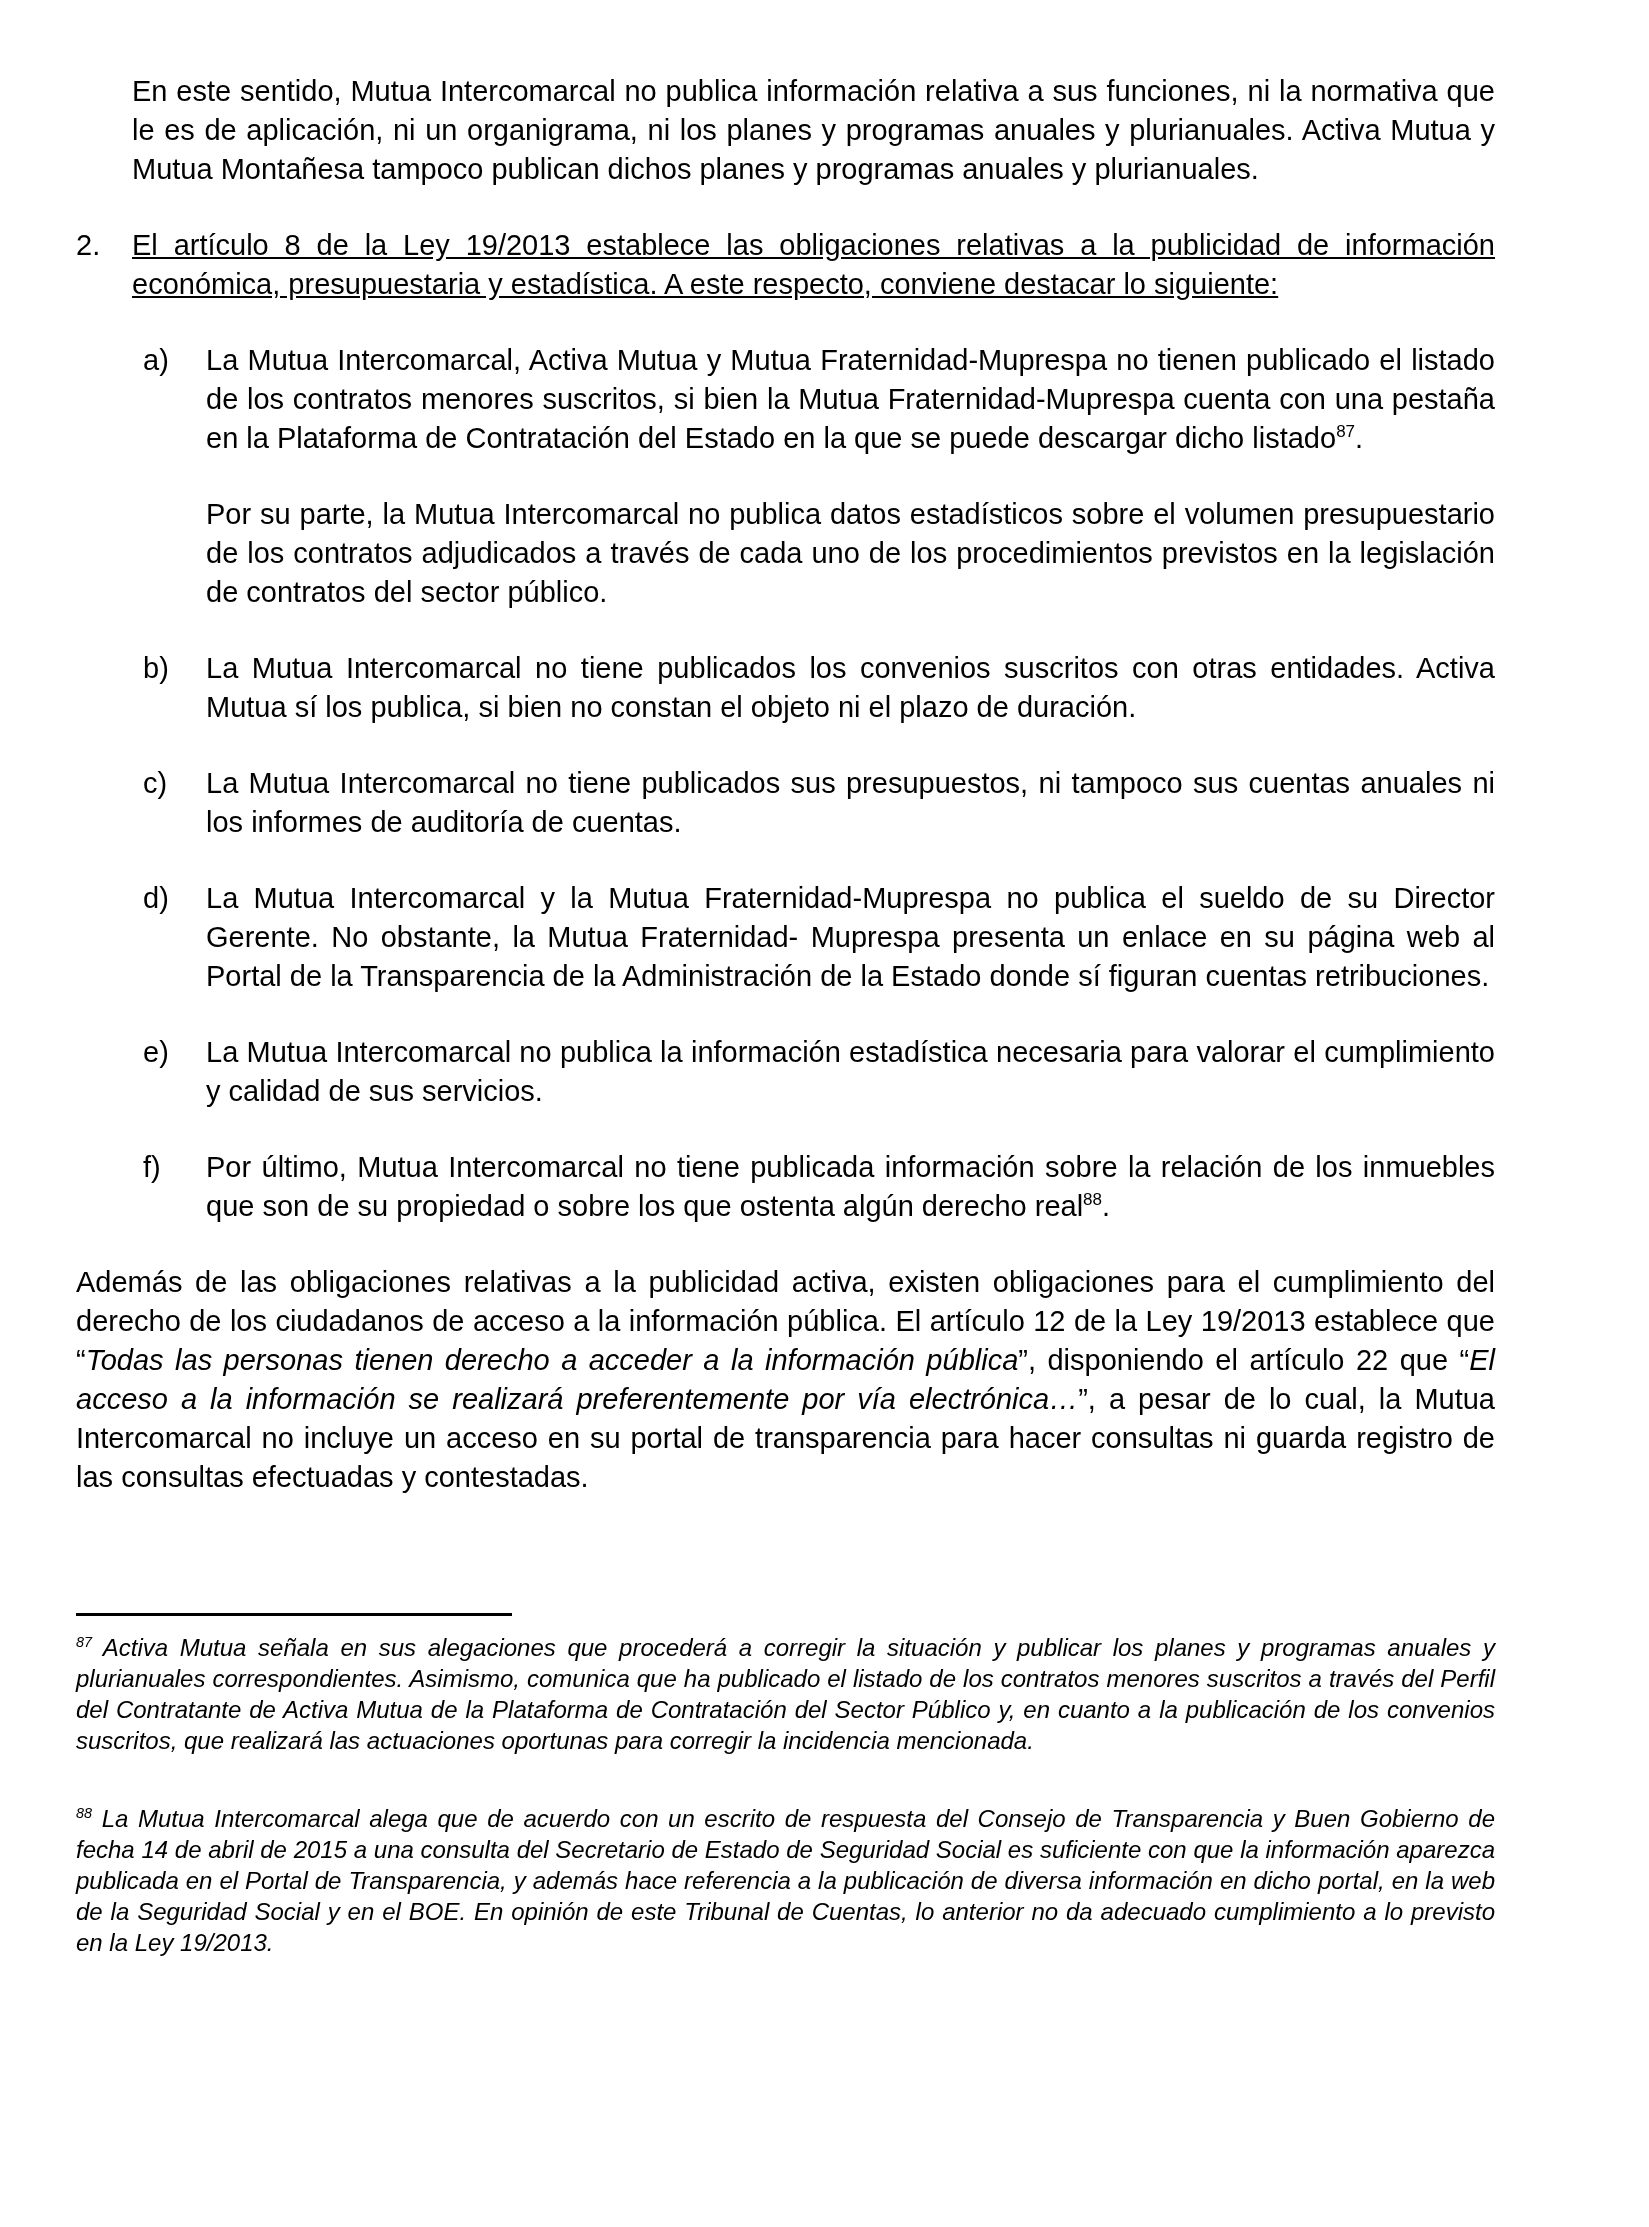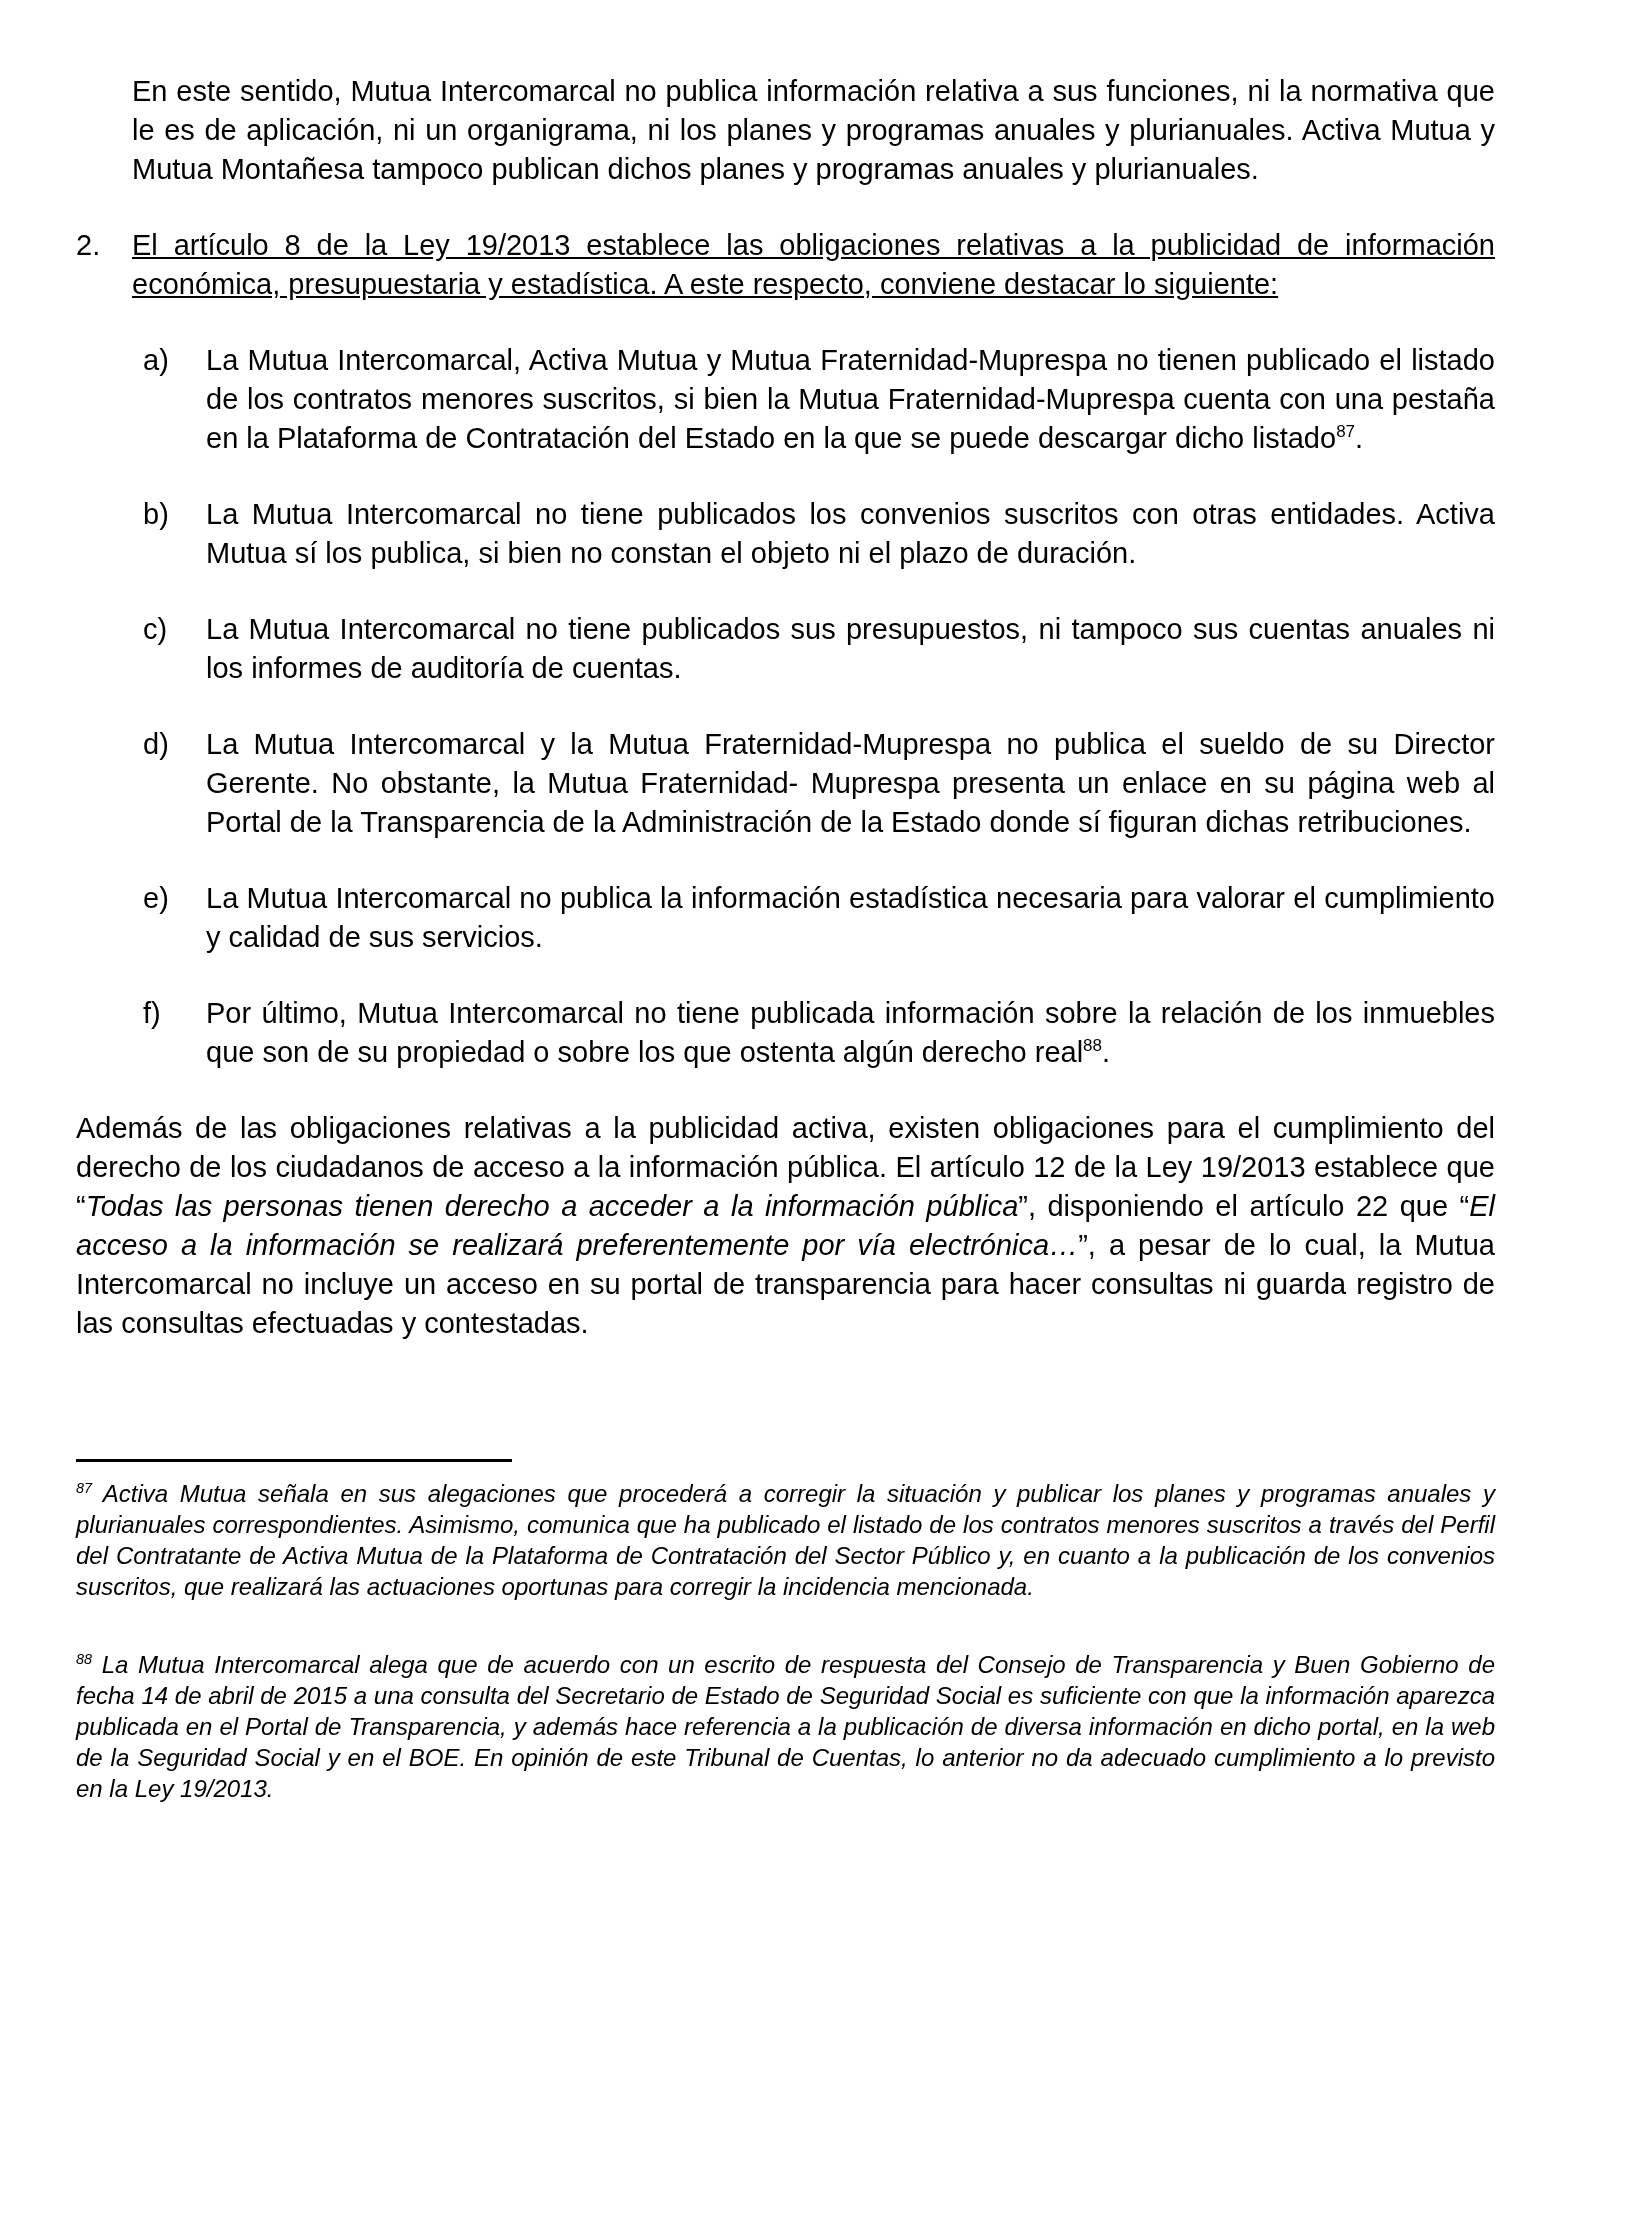--- a/index.html
+++ b/index.html
@@ -91,34 +91,35 @@
   <div class="numbered-item">
     <span class="num-marker">2.</span>
     <p class="body-p">El artículo 8 de la Ley 19/2013 establece las obligaciones relativas a la publicidad de información económica, presupuestaria y estadística. A este respecto, conviene destacar lo siguiente:</p>
   </div>
 
   <div class="sub-item">
     <span class="letter-marker">a)</span>
     <p class="body-p"><span>La Mutua Intercomarcal, Activa Mutua y Mutua Fraternidad-Muprespa no tienen publicado el listado de los contratos menores suscritos, si bien la Mutua Fraternidad-Muprespa cuenta con una pestaña en la Plataforma de Contratación del Estado en la que se puede descargar dicho listado</span><sup>87</sup><span>.</span></p>
   </div>
 
+  <p class="body-p sub-cont">Por su parte, la Mutua Intercomarcal no publica datos estadísticos sobre el volumen presupuestario de los contratos adjudicados a través de cada uno de los procedimientos previstos en la legislación de contratos del sector público.</p>
 
   <div class="sub-item">
     <span class="letter-marker">b)</span>
     <p class="body-p">La Mutua Intercomarcal no tiene publicados los convenios suscritos con otras entidades. Activa Mutua sí los publica, si bien no constan el objeto ni el plazo de duración.</p>
   </div>
 
   <div class="sub-item">
     <span class="letter-marker">c)</span>
     <p class="body-p">La Mutua Intercomarcal no tiene publicados sus presupuestos, ni tampoco sus cuentas anuales ni los informes de auditoría de cuentas.</p>
   </div>
 
   <div class="sub-item">
     <span class="letter-marker">d)</span>
-    <p class="body-p">La Mutua Intercomarcal y la Mutua Fraternidad-Muprespa no publica el sueldo de su Director Gerente. No obstante, la Mutua Fraternidad- Muprespa presenta un enlace en su página web al Portal de la Transparencia de la Administración de la Estado donde sí figuran dichas retribuciones.</p>
+    <p class="body-p">La Mutua Intercomarcal y la Mutua Fraternidad-Muprespa no publica el sueldo de su Director Gerente. No obstante, la Mutua Fraternidad- Muprespa presenta un enlace en su página web al Portal de la Transparencia de la Administración de la Estado donde sí figuran cuentas retribuciones.</p>
   </div>
 
   <div class="sub-item">
     <span class="letter-marker">e)</span>
     <p class="body-p">La Mutua Intercomarcal no publica la información estadística necesaria para valorar el cumplimiento y calidad de sus servicios.</p>
   </div>
 
   <div class="sub-item">
     <span class="letter-marker">f)</span>
     <p class="body-p"><span>Por último, Mutua Intercomarcal no tiene publicada información sobre la relación de los inmuebles que son de su propiedad o sobre los que ostenta algún derecho real</span><sup>88</sup><span>.</span></p>

